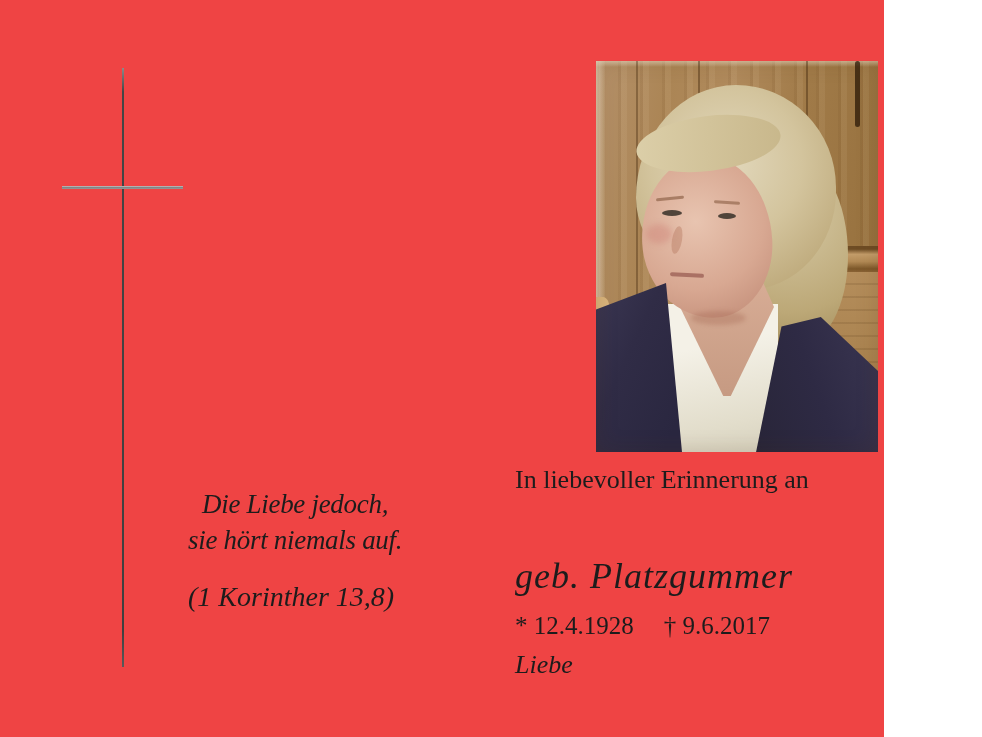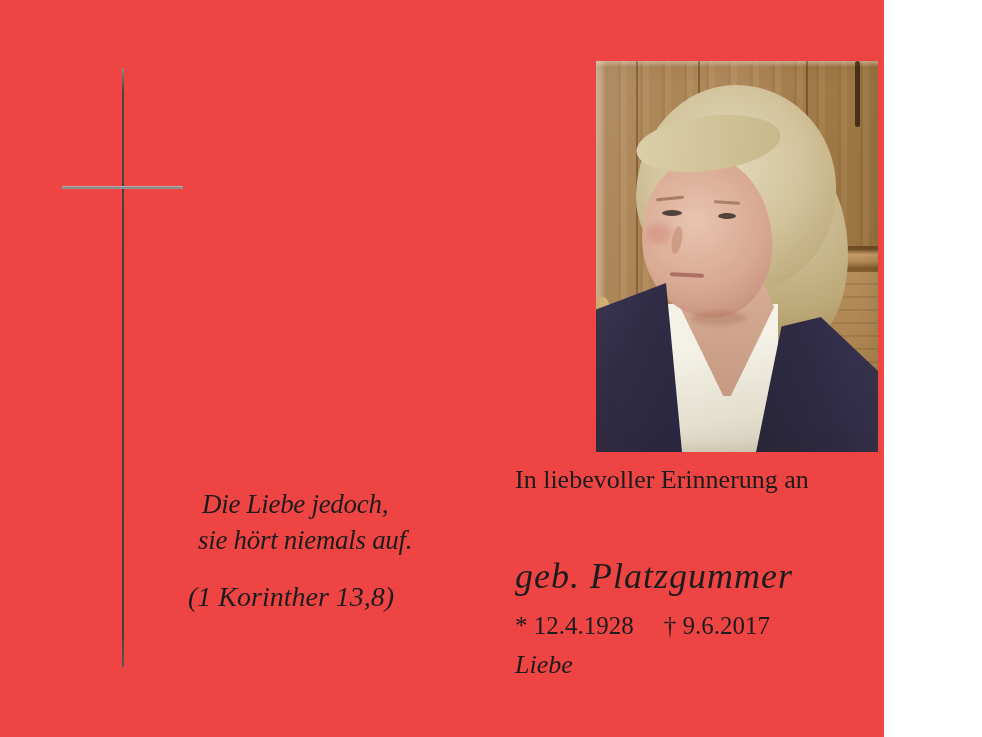--- a/index.html
+++ b/index.html
@@ -16,21 +16,21 @@
     background:linear-gradient(180deg,#8a8a8a 0%,#454545 4%,#3f3f3f 94%,#5a5a5a 100%);
   }
   .cross-h {
     position:absolute; left:62px; top:186px; width:121px; height:3px;
     background:linear-gradient(180deg,#c6c6c6 0%,#7e7e7e 55%,#9d9d9d 100%);
   }
 
   
   .q { position:absolute; font-style:italic; white-space:nowrap; }
   .q1 { left:202px; top:489px; font-size:27px; letter-spacing:-0.3px; }
-  .q2 { left:198px; top:525px; font-size:27px; letter-spacing:-0.3px; }
+  .q2 { left:188px; top:525px; font-size:27px; letter-spacing:-0.3px; }
   .q3 { left:188px; top:581px; font-size:28px; }
 
   
   .m { position:absolute; left:515px; width:480px; text-align:left; line-height:1.1; white-space:nowrap; }
   .m-intro  { top:466px; font-size:26px; }
   .m-name   { top:500px; font-size:52px; font-style:italic; letter-spacing:1px; }
   .m-maiden { top:557px; font-size:36px; font-style:italic; letter-spacing:1px; }
   .m-dates  { top:612px; font-size:25px; }
   .m-dates .death { margin-left:30px; }
   .m-place  { top:651px; font-size:26px; font-style:italic; }

